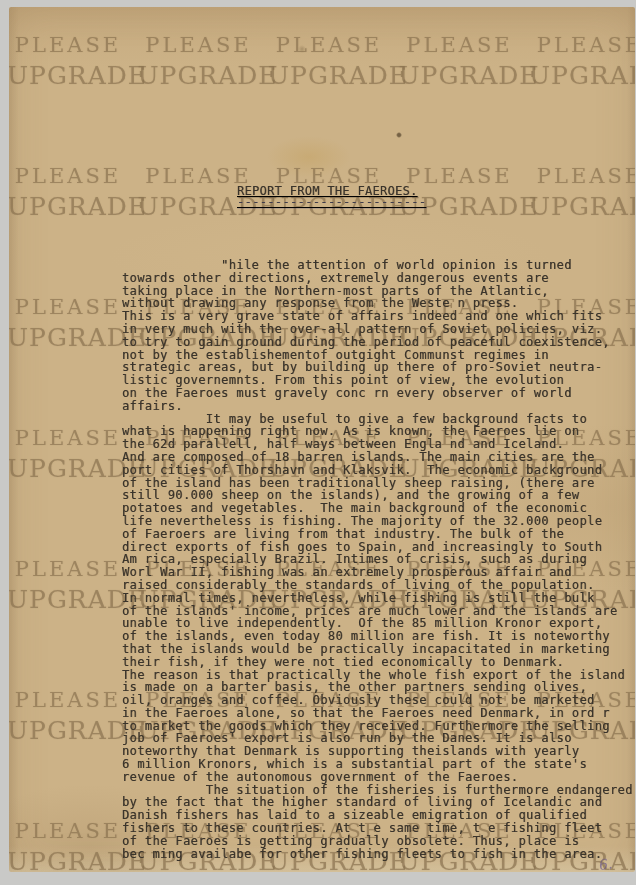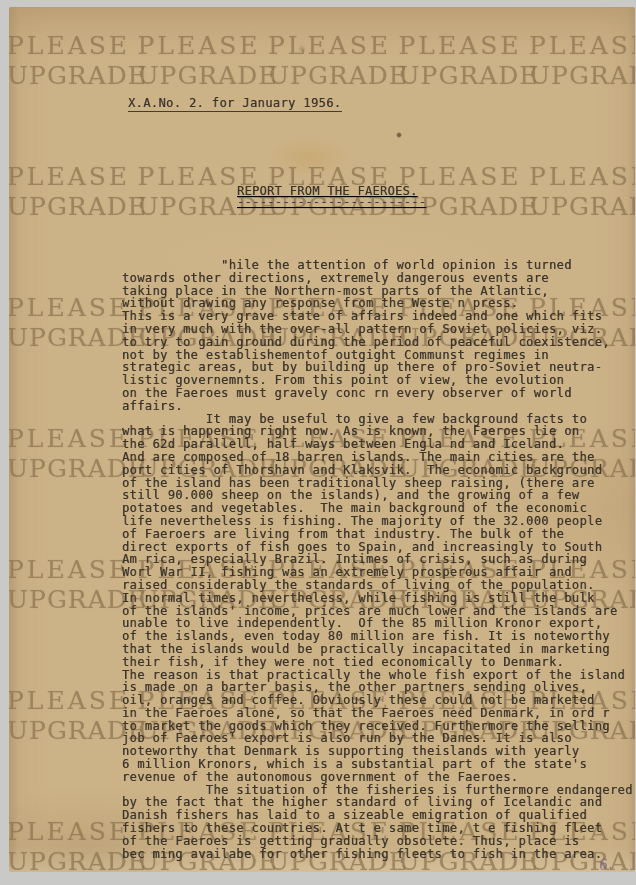--- a/index.html
+++ b/index.html
@@ -33,21 +33,21 @@
   .watermark-layer{position:absolute;left:0;top:0;width:100%;height:100%;}
   .wm-tile{
     position:absolute;
     width:122px;
     text-align:center;
     font-family:"DejaVu Serif", serif;
     color:rgba(138,114,80,0.58);
     text-shadow:0 0 1px rgba(138,114,80,0.35);
     user-select:none;
   }
-  .wm-please{font-size:25px;line-height:25px;letter-spacing:3px;}
+  .wm-please{font-size:21px;line-height:25px;letter-spacing:3px;}
   .wm-upgrade{font-size:25px;line-height:25px;letter-spacing:1px;margin-top:5px;}
   .typed{
     color:#3a342b;
     text-shadow:0.4px 0.4px 0.4px rgba(56,48,38,0.55);
   }
   .ref-line{
     position:absolute;
     left:119px; top:89px;
     font-size:12px;
     letter-spacing:0.4px;
@@ -236,21 +236,20 @@
       <div class="wm-tile" style="left: 389.5px; top: 812px;">
         <div class="wm-please">PLEASE</div>
         <div class="wm-upgrade">UPGRADE</div>
       </div>
       <div class="wm-tile" style="left: 520px; top: 812px;">
         <div class="wm-please">PLEASE</div>
         <div class="wm-upgrade">UPGRADE</div>
       </div>
     </div>
 
-  <div class="ref-line typed">X.A.No. 2. for January 1956.</div>
 
   <div class="title-block">
     <div class="doc-title typed">REPORT FROM THE FAEROES.</div>
     <div class="title-dashes">-------------------------</div>
   </div>
 
   <div class="doc-body typed">
       <div class="tline">             "hile the attention of world opinion is turned</div>
       <div class="tline">towards other directions, extremely dangerous events are</div>
       <div class="tline">taking place in the Northern-most parts of the Atlantic,</div>

